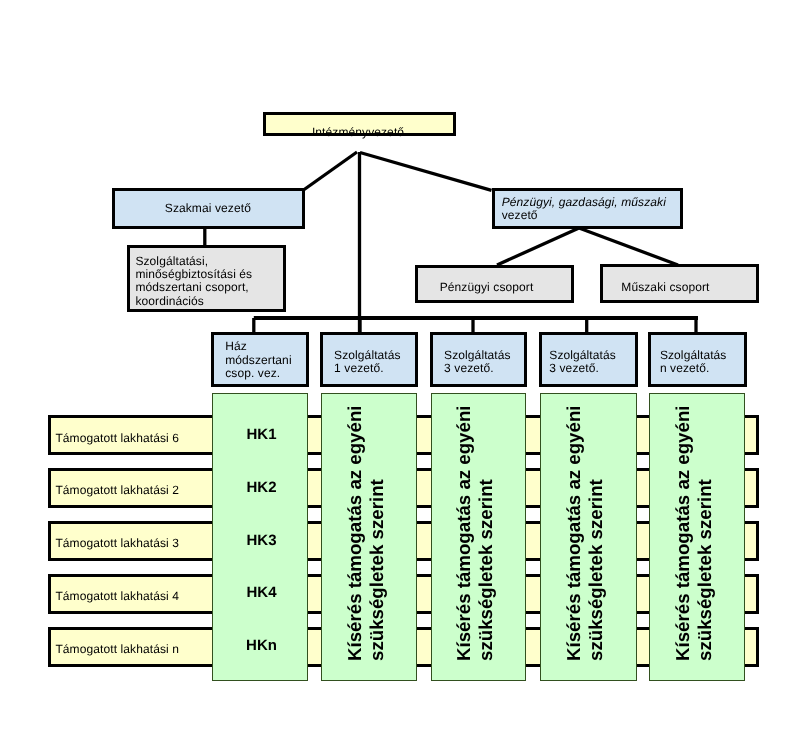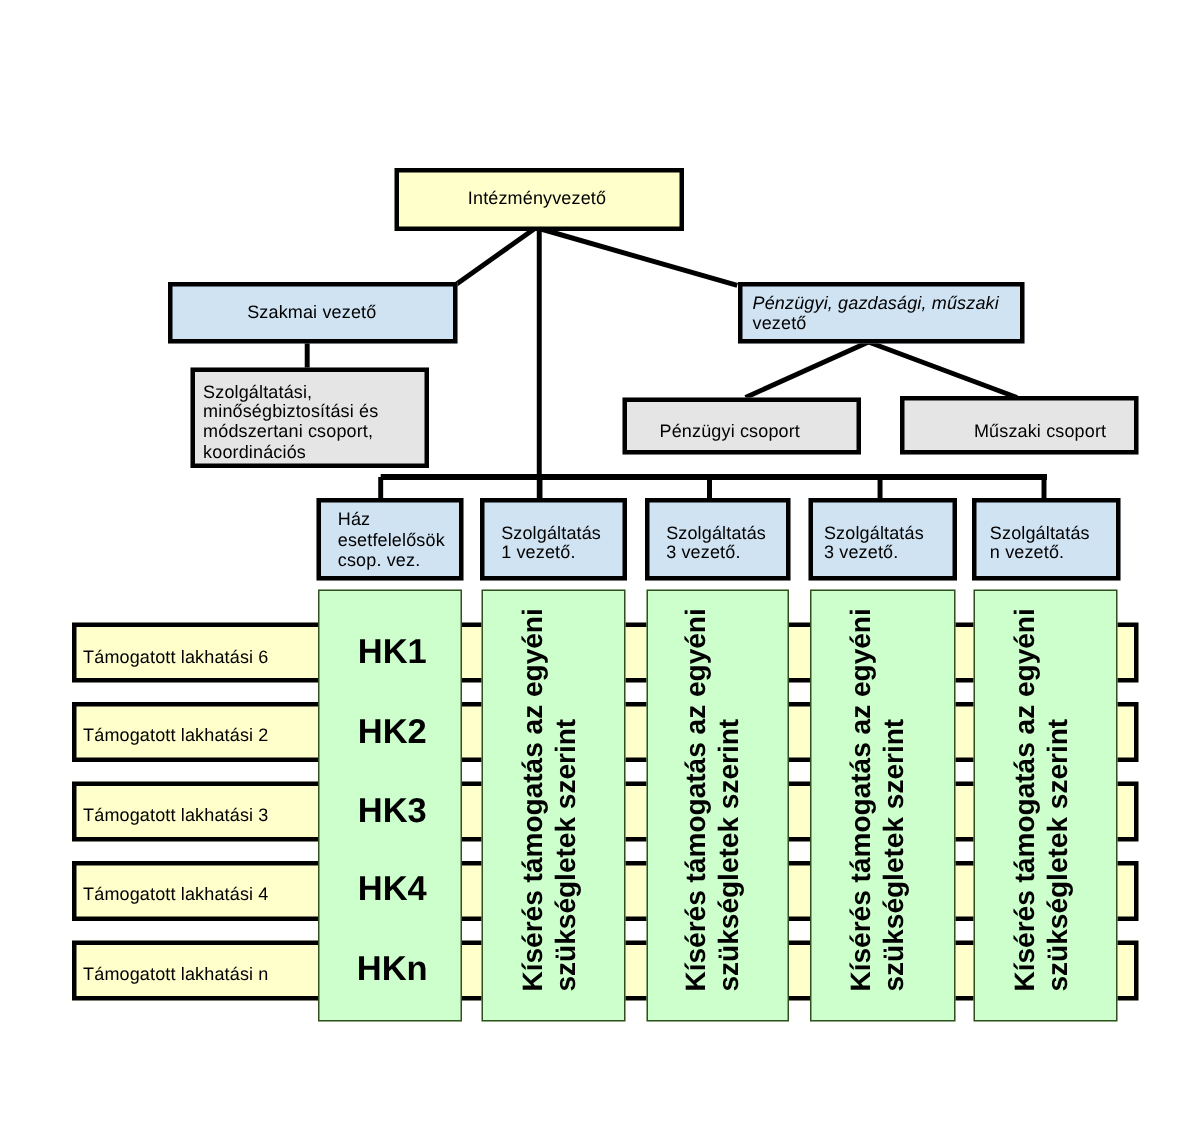--- a/index.html
+++ b/index.html
@@ -22,21 +22,21 @@
   .yellow{background:#ffffcc;}
   .blue  {background:#d0e3f3;}
   .lav   {background:#e5e5e5;}
 
   
   .gcol{position:absolute;background:#ccffcc;border:1.2px solid #32501f;
         box-sizing:border-box;}
   .vline{position:absolute;transform-origin:0 0;transform:rotate(-90deg);
          font-size:18.7px;font-weight:bold;white-space:nowrap;line-height:19px;
          color:#000;}
-  .hk{position:absolute;width:100%;text-align:center;font-size:23px;
+  .hk{position:absolute;width:100%;text-align:center;font-size:15px;
       font-weight:bold;line-height:13px;color:#000;transform:translateZ(0);}
 
   
   .row{position:absolute;background:#ffffcc;border:3.3px solid #000;
        box-sizing:border-box;}
   .row .lab{position:absolute;left:4.4px;top:13.6px;font-size:12px;
             line-height:13px;white-space:nowrap;letter-spacing:0.1px;
             color:#000;transform:translateZ(0);}
 </style>
 </head>
@@ -94,56 +94,56 @@
     <path style="stroke-width:3.9" d="M253.8 318 L698 318"></path>
     <path d="M253.8 318 L253.8 334"></path>
     <path d="M360 318 L360 334"></path>
     <path d="M473 318 L473 334"></path>
     <path d="M586.7 318 L586.7 334"></path>
     <path d="M696 318 L696 334"></path>
   </svg>
 
   <div class="node blue" style="left:211px;top:331.5px;width:98px;height:55px;">
     <span class="t" style="left:11.2px;top:5.9px;">Ház</span>
-    <span class="t" style="left:11.2px;top:19px;">esetfelelősök</span>
+    <span class="t" style="left:11.2px;top:19px;">módszertani</span>
     <span class="t" style="left:11.2px;top:32.1px;">csop. vez.</span>
   </div>
   <div class="node blue" style="left:320px;top:331.5px;width:98px;height:55px;">
     <span class="t" style="left:11.1px;top:14.5px;">Szolgáltatás</span>
     <span class="t" style="left:11.1px;top:27.6px;">1 vezető.</span>
   </div>
   <div class="node blue" style="left:430px;top:331.5px;width:97px;height:55px;">
     <span class="t" style="left:11.1px;top:14.5px;">Szolgáltatás</span>
     <span class="t" style="left:11.1px;top:27.6px;">3 vezető.</span>
   </div>
   <div class="node blue" style="left:538.5px;top:331.5px;width:99.5px;height:55px;">
     <span class="t" style="left:7.8px;top:14.5px;">Szolgáltatás</span>
     <span class="t" style="left:7.8px;top:27.6px;">3 vezető.</span>
   </div>
   <div class="node blue" style="left:648px;top:331.5px;width:98.5px;height:55px;">
     <span class="t" style="left:8.9px;top:14.5px;">Szolgáltatás</span>
     <span class="t" style="left:8.9px;top:27.6px;">n vezető.</span>
   </div>
 
-  <div class="node yellow" style="left:263px;top:112px;width:193px;height:42px;">
+  <div class="node yellow" style="left:263px;top:112px;width:193px;height:24px;">
     <span class="t" style="left:45.9px;top:11.1px;">Intézményvezető</span>
   </div>
   <div class="node blue" style="left:112px;top:188px;width:193px;height:41px;">
     <span class="t" style="left:49.8px;top:11.1px;text-align:center;">Szakmai vezető</span>
   </div>
   <div class="node blue" style="left:492px;top:188px;width:191px;height:41px;">
     <span class="t" style="left:6.7px;top:5px;font-style:italic;">Pénzügyi, gazdasági, műszaki</span>
     <span class="t" style="left:6.7px;top:18.4px;">vezető</span>
   </div>
   <div class="node lav" style="left:127px;top:245px;width:159px;height:67px;">
     <span class="t" style="left:5.4px;top:7.2px;">Szolgáltatási,</span>
     <span class="t" style="left:5.4px;top:20.3px;">minőségbiztosítási és</span>
     <span class="t" style="left:5.4px;top:33.4px;">módszertani csoport,</span>
     <span class="t" style="left:5.4px;top:46.5px;">koordinációs</span>
   </div>
   <div class="node lav" style="left:415px;top:265px;width:159px;height:38px;">
     <span class="t" style="left:21.7px;top:13.1px;">Pénzügyi csoport</span>
   </div>
   <div class="node lav" style="left:600px;top:264px;width:159px;height:39px;">
-    <span class="t" style="left:18.3px;top:14.1px;margin-left:28px;">Műszaki csoport</span>
+    <span class="t" style="left:18.3px;top:14.1px;">Műszaki csoport</span>
   </div>
 
 </div>
 
 </body></html>

